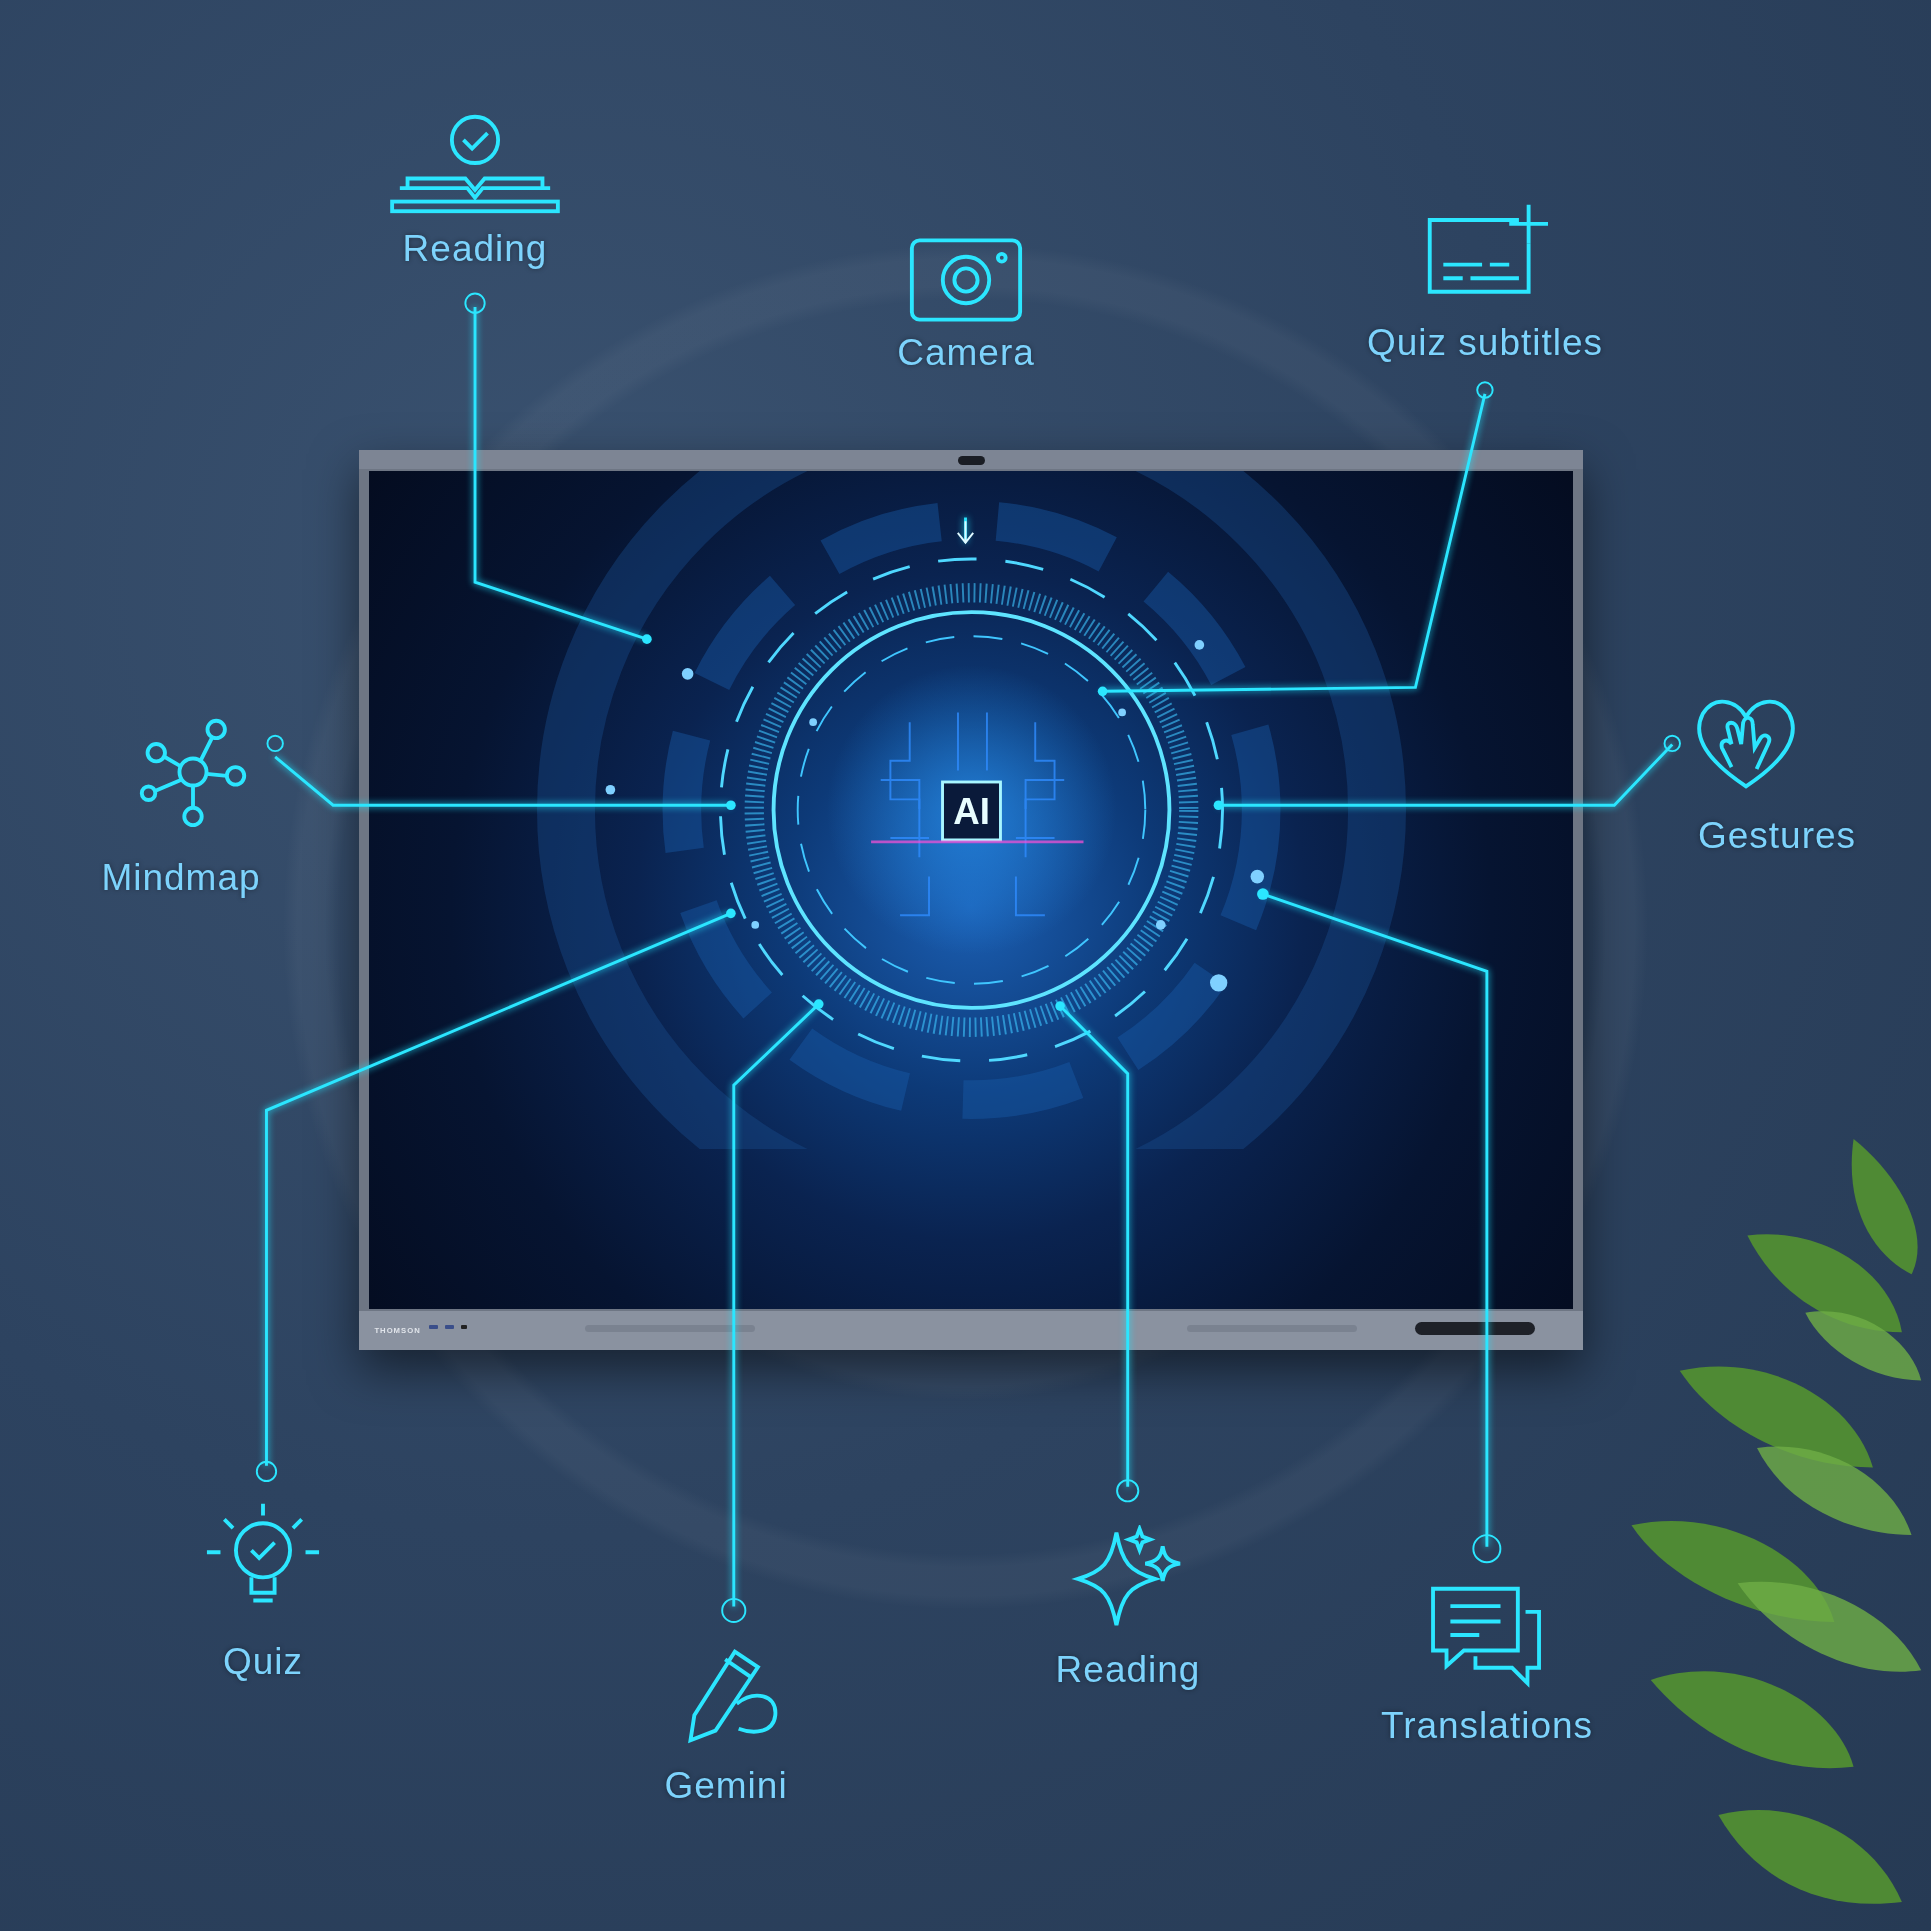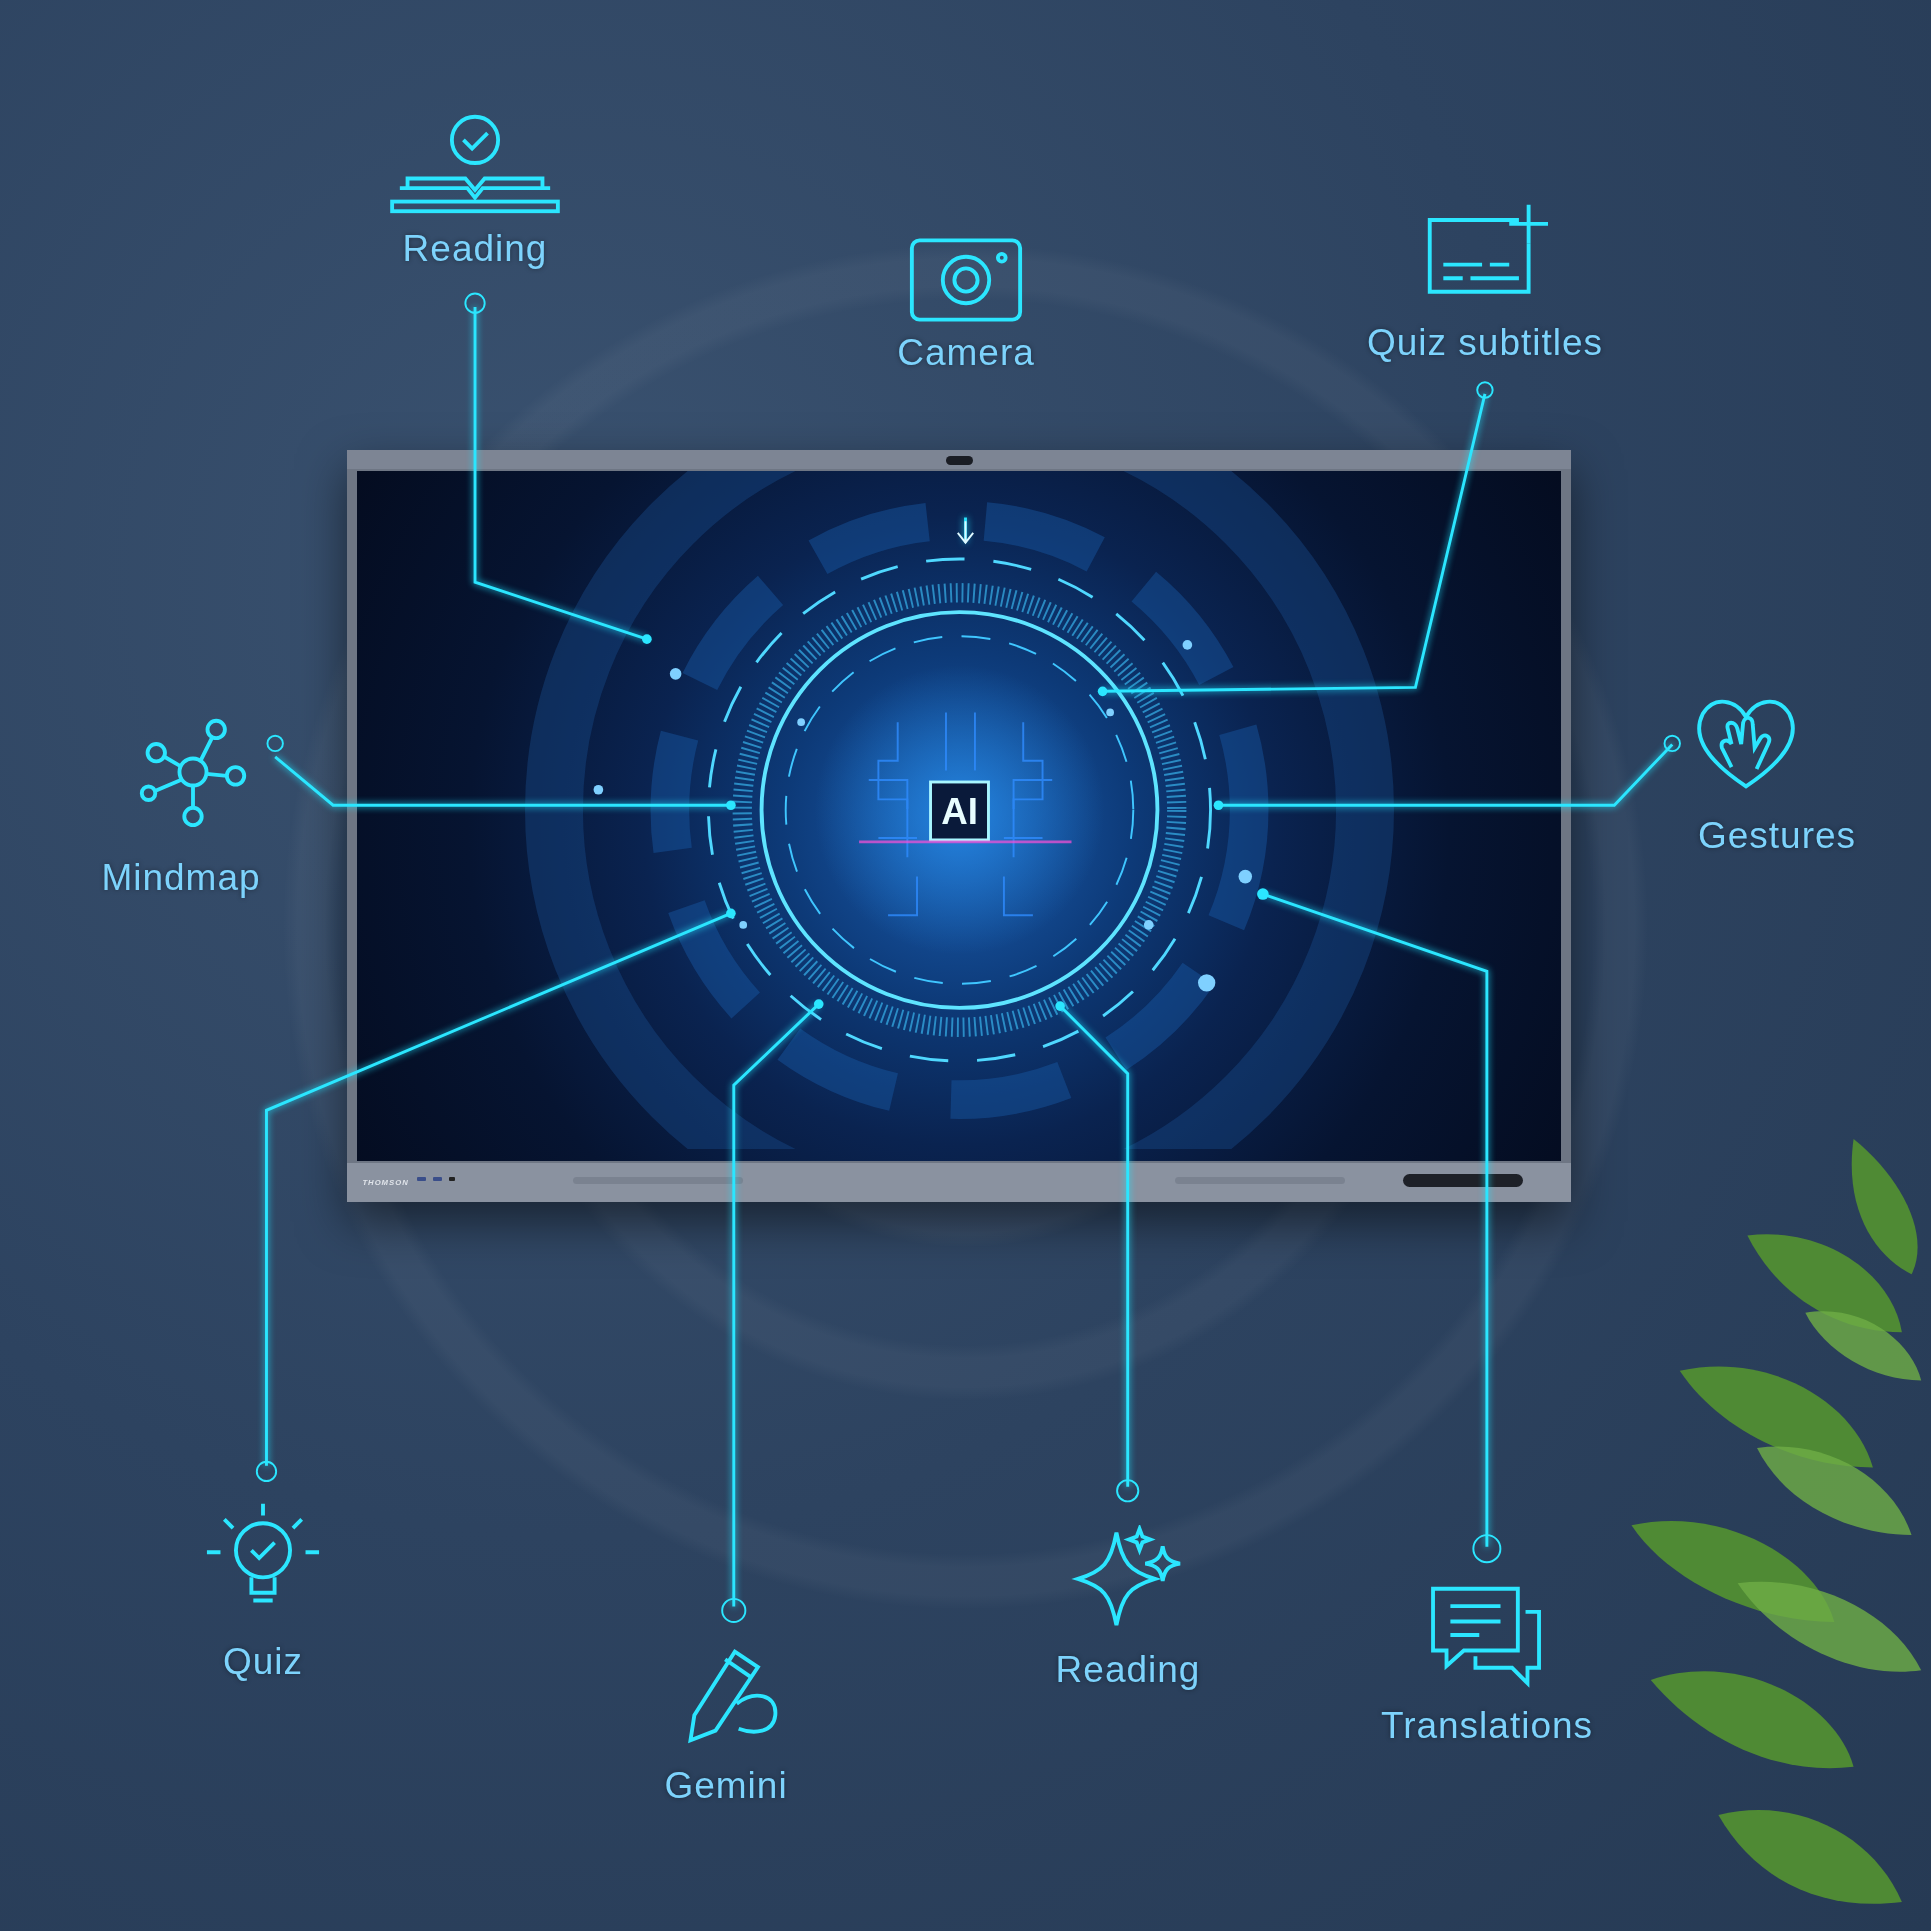--- a/index.html
+++ b/index.html
@@ -3,26 +3,26 @@
 <meta charset="utf-8">
 <style>
   html,body{margin:0;padding:0;}
   body{width:1931px;height:1931px;overflow:hidden;background:#2f4560;font-family:"Liberation Sans",sans-serif;position:relative;}
   .wall{position:absolute;inset:0;background:
     radial-gradient(circle at 50% 48%, rgba(255,255,255,0.05) 0 22%, transparent 23% 30%, rgba(255,255,255,0.04) 31% 33%, transparent 34% 45%, rgba(255,255,255,0.04) 46% 48%, transparent 49%),
     radial-gradient(ellipse at 30% 30%, #3a5270 0%, #2d4360 50%, #263a54 100%);}
   .overlay{position:absolute;inset:0;}
   .label{position:absolute;color:#7dd3fc;font-size:37px;letter-spacing:1px;text-align:center;transform:translateX(-50%);white-space:nowrap;text-shadow:0 0 5.8px rgba(0,0,0,0.4);}
   .icon{position:absolute;transform:translate(-50%,-50%);}
-  .tv{position:absolute;left:347px;top:450px;width:1224px;height:752px;background:#6e7684;border-radius:3.9px;box-shadow:0 19.3px 48px rgba(0,0,0,0.5);}
+  .tv{position:absolute;left:359px;top:450px;width:1224px;height:900px;background:#6e7684;border-radius:3.9px;box-shadow:0 19.3px 48px rgba(0,0,0,0.5);}
   .tv-topbar{position:absolute;left:0;top:0;right:0;height:19.3px;background:#7d8594;}
   .tv-cam{position:absolute;left:50%;top:5.8px;width:27px;height:9.7px;margin-left:-13.5px;border-radius:5.8px;background:#1a1d24;}
   .screen{position:absolute;left:9.7px;top:21px;right:9.7px;bottom:41px;background:radial-gradient(circle at 50% 52%, #1b5fb3 0%, #0d3a78 25%, #0a2350 45%, #061431 70%, #040c20 100%);overflow:hidden;}
   .tv-bottom{position:absolute;left:0;right:0;bottom:0;height:39px;background:#8a92a0;}
-  .brand{position:absolute;left:15.4px;top:14.5px;font-size:7.7px;color:#e0e4ea;font-weight:bold;font-style:italic;letter-spacing:1px;}
+  .brand{position:absolute;left:15.4px;top:14.5px;font-size:7.7px;color:#e0e4ea;font-weight:bold;letter-spacing:1px;}
   .port{position:absolute;top:13.5px;width:8.7px;height:4.8px;background:#3a4e8a;border-radius:1px;}
   .speaker{position:absolute;top:13.5px;height:7.7px;border-radius:3.9px;background:#7a8290;}
   .nfc{position:absolute;right:48px;top:10.6px;width:120px;height:13.5px;border-radius:6.8px;background:#1e2128;}
   .plant{position:absolute;right:0;bottom:0;width:319px;height:792px;}
 </style>
 </head>
 <body>
 
 <div class="wall"></div>
 

